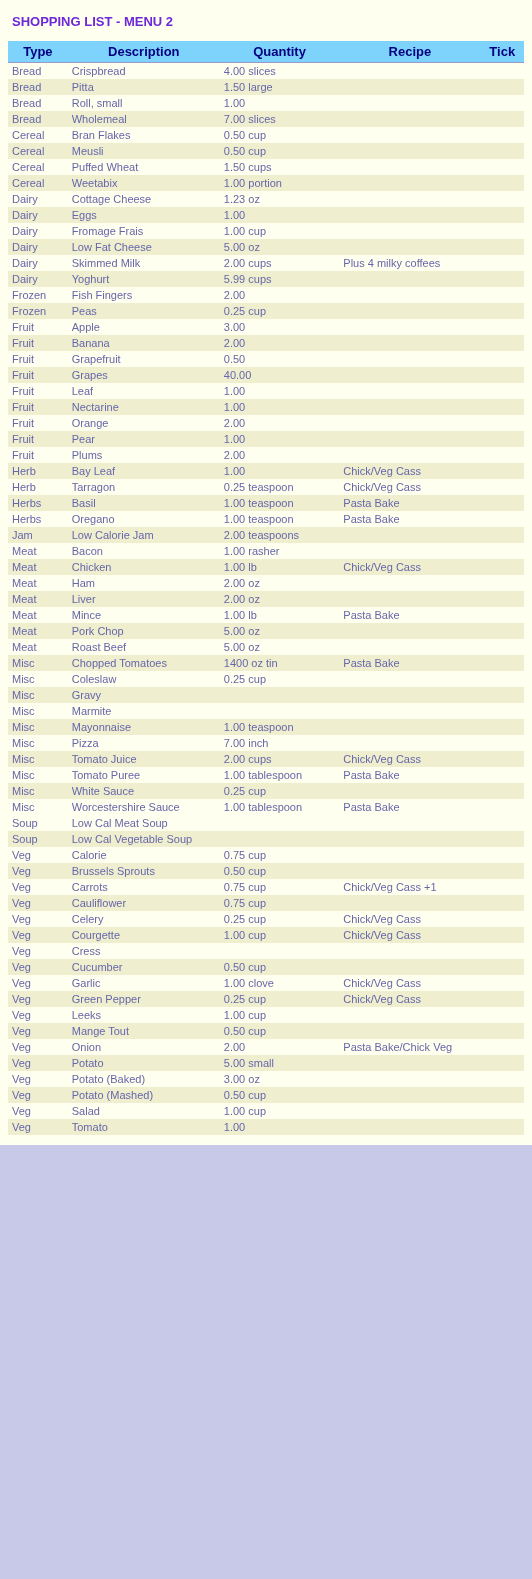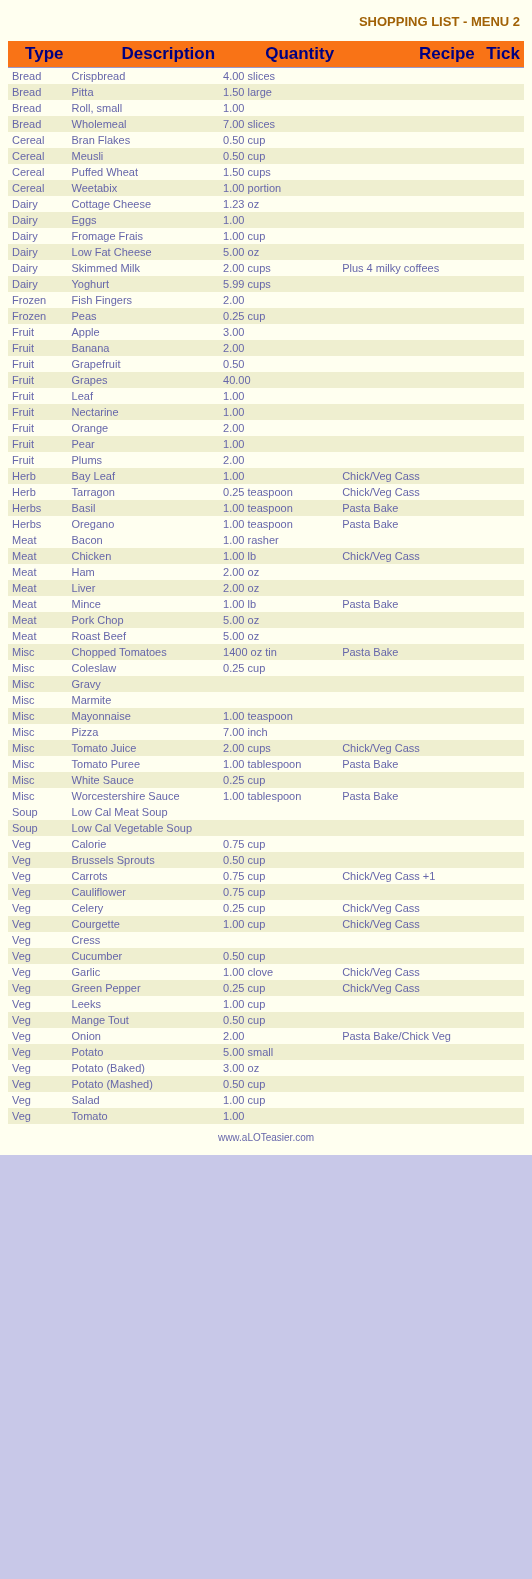--- a/index.html
+++ b/index.html
@@ -9,39 +9,39 @@
       font-size: 11px;
       width: 532px;
     }
     .page {
       background: #fffff0;
       margin: 0 auto;
       padding: 10px 8px;
       width: 532px;
     }
     .title {
-      text-align: right;
+      text-align: left;
       font-weight: bold;
       font-size: 13px;
-      color: #a16207;
+      color: #6d28d9;
       margin-bottom: 8px;
       padding: 4px;
     }
     table {
       width: 100%;
       border-collapse: collapse;
     }
     th {
-      background: #f97316;
+      background: #7dd3fc;
       color: #000080;
       font-weight: bold;
-      text-align: right;
+      text-align: center;
       padding: 3px 4px;
       border-bottom: 1px solid #9999cc;
-      font-size: 17px;
+      font-size: 13px;
     }
     tr.odd { background: #fffff0; }
     tr.even { background: #efefd0; }
     td {
       padding: 2px 4px;
       color: #6666aa;
       font-size: 11px;
       border: none;
     }
     td.type { color: #6666aa; width: 55px; }
@@ -269,20 +269,27 @@
           <td class="recipe">Pasta Bake</td>
           <td class="tick"></td>
         </tr>
         <tr class="odd">
           <td class="type">Herbs</td>
           <td class="desc">Oregano</td>
           <td class="qty">1.00 teaspoon</td>
           <td class="recipe">Pasta Bake</td>
           <td class="tick"></td>
         </tr>
+        <tr class="even">
+          <td class="type">Jam</td>
+          <td class="desc">Low Calorie Jam</td>
+          <td class="qty">2.00 teaspoons</td>
+          <td class="recipe"></td>
+          <td class="tick"></td>
+        </tr>
         <tr class="odd">
           <td class="type">Meat</td>
           <td class="desc">Bacon</td>
           <td class="qty">1.00 rasher</td>
           <td class="recipe"></td>
           <td class="tick"></td>
         </tr>
         <tr class="even">
           <td class="type">Meat</td>
           <td class="desc">Chicken</td>
@@ -530,14 +537,13 @@
         </tr>
         <tr class="even">
           <td class="type">Veg</td>
           <td class="desc">Tomato</td>
           <td class="qty">1.00</td>
           <td class="recipe"></td>
           <td class="tick"></td>
         </tr>
       </tbody>
   </table>
-  <div class="footer">www.aLOTeasier.com</div>
 </div>
 
 </body></html>

